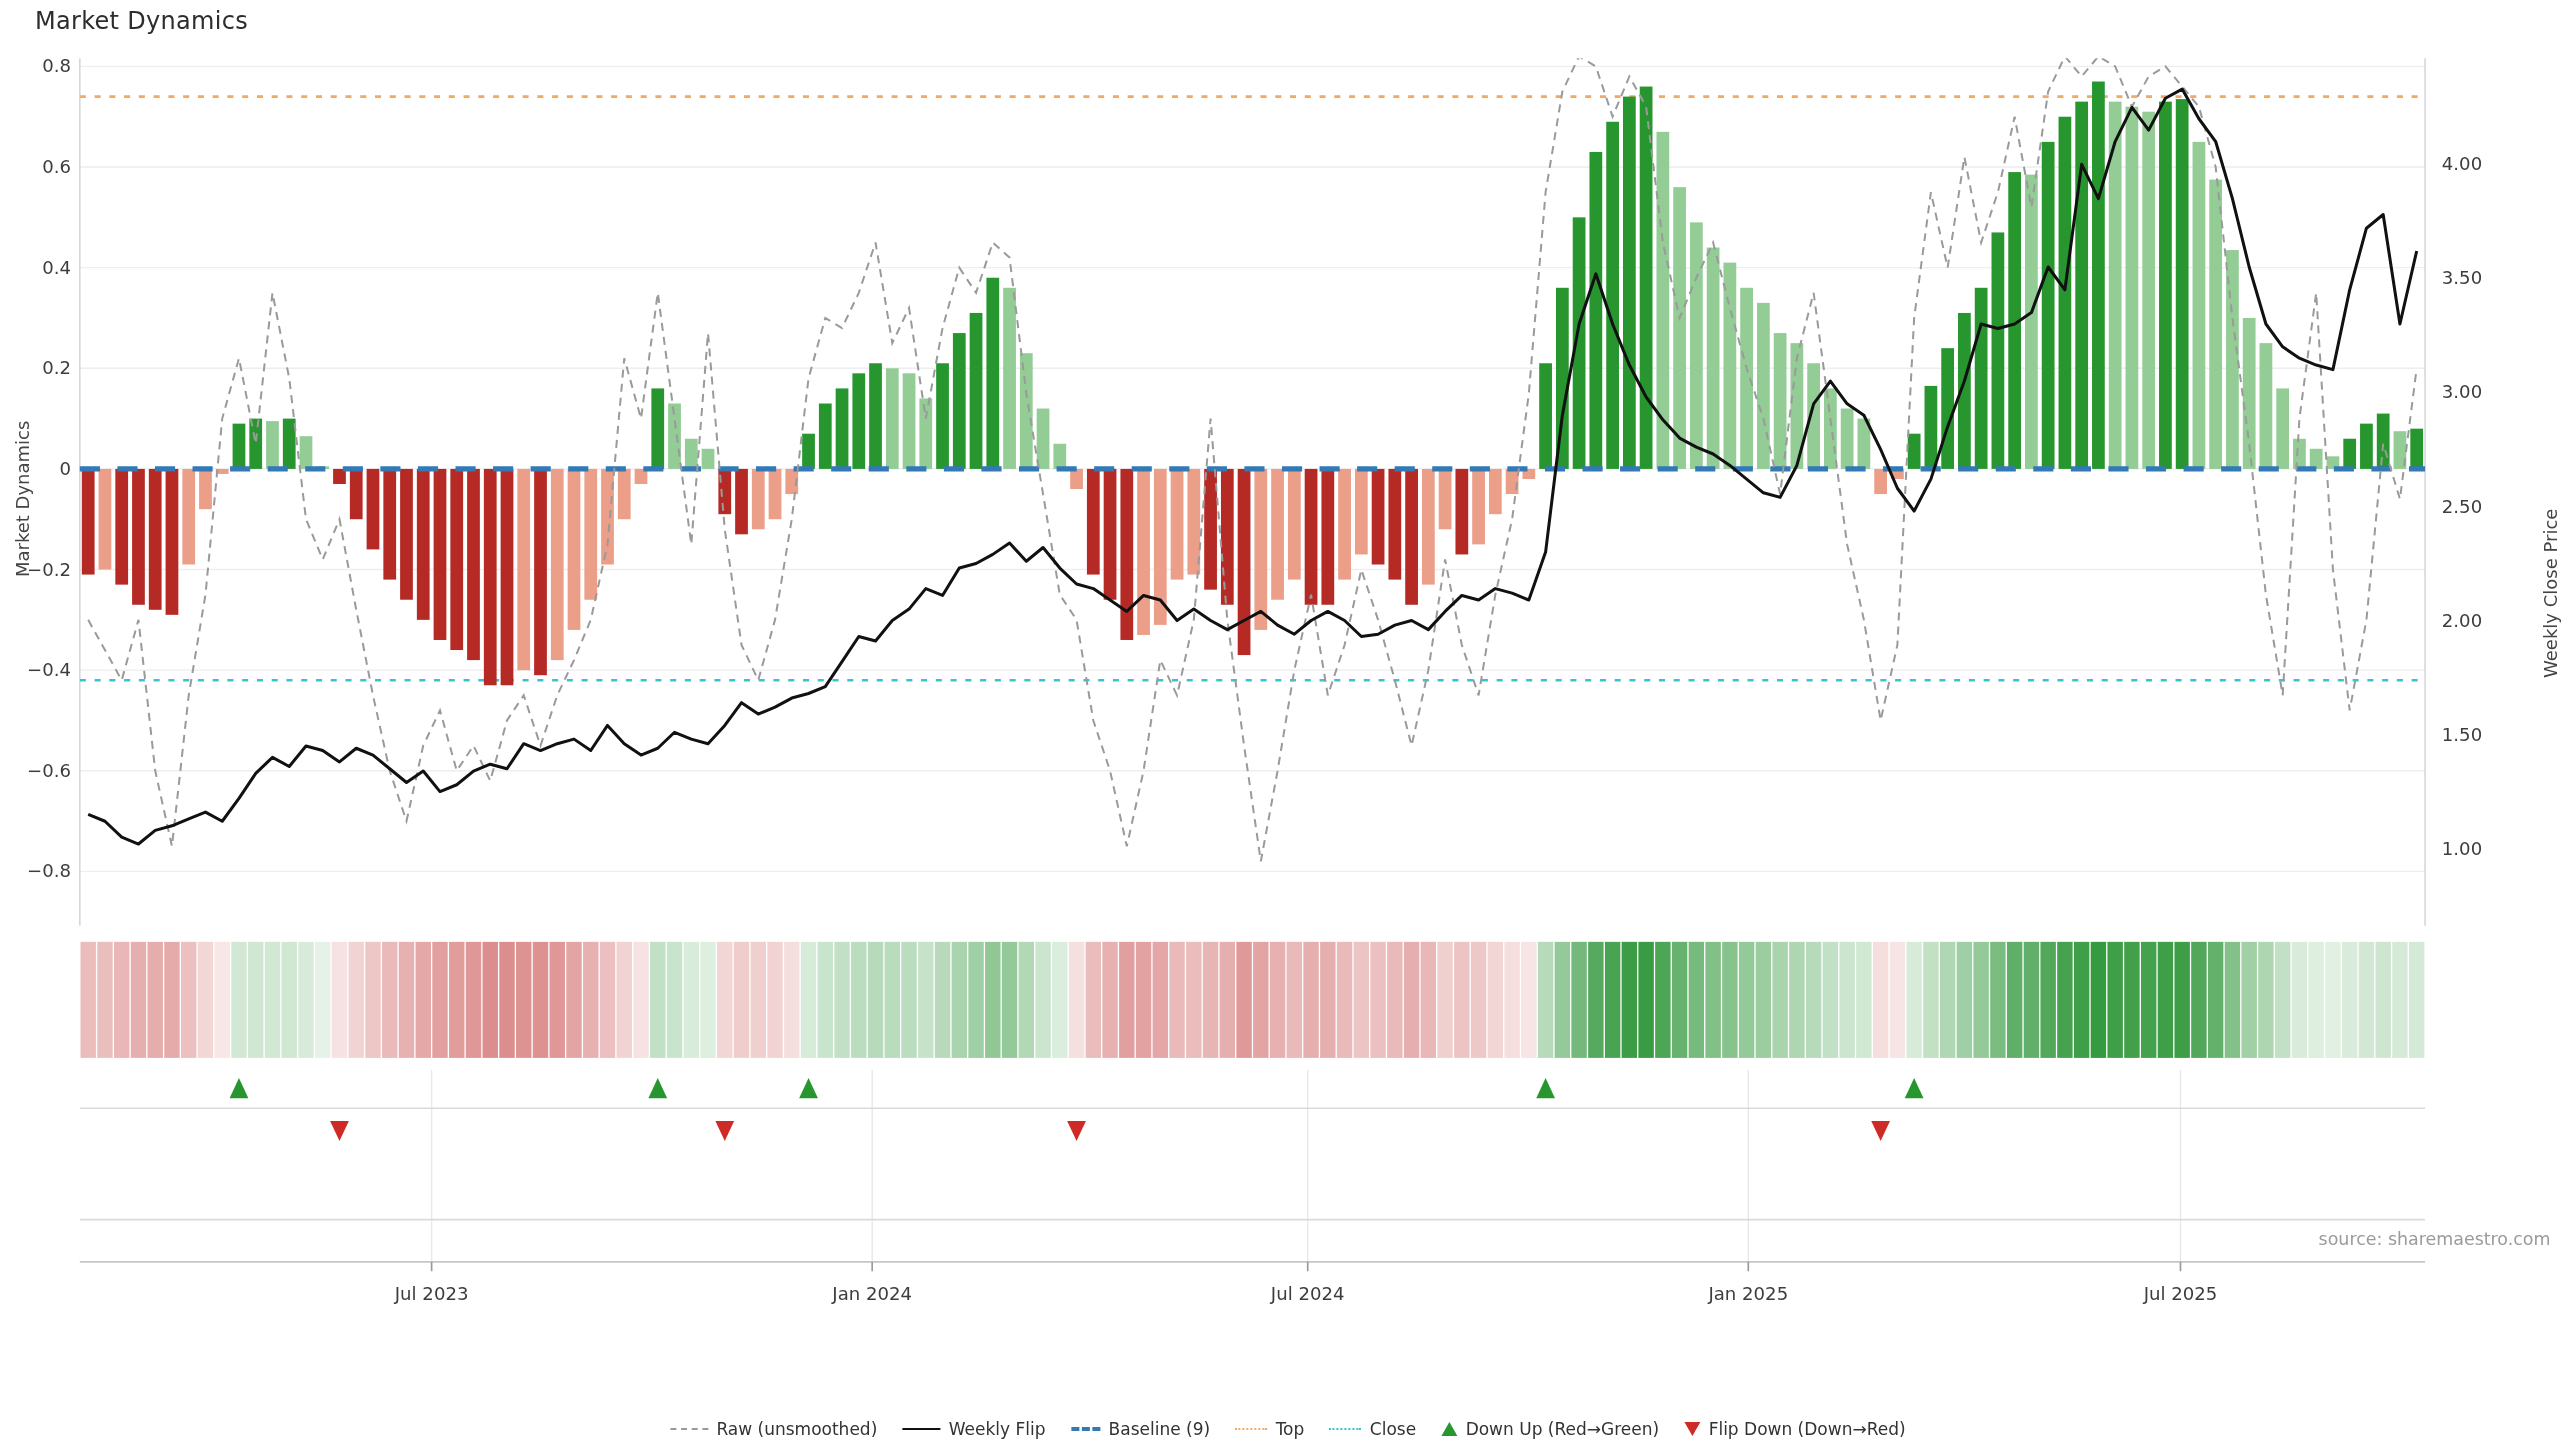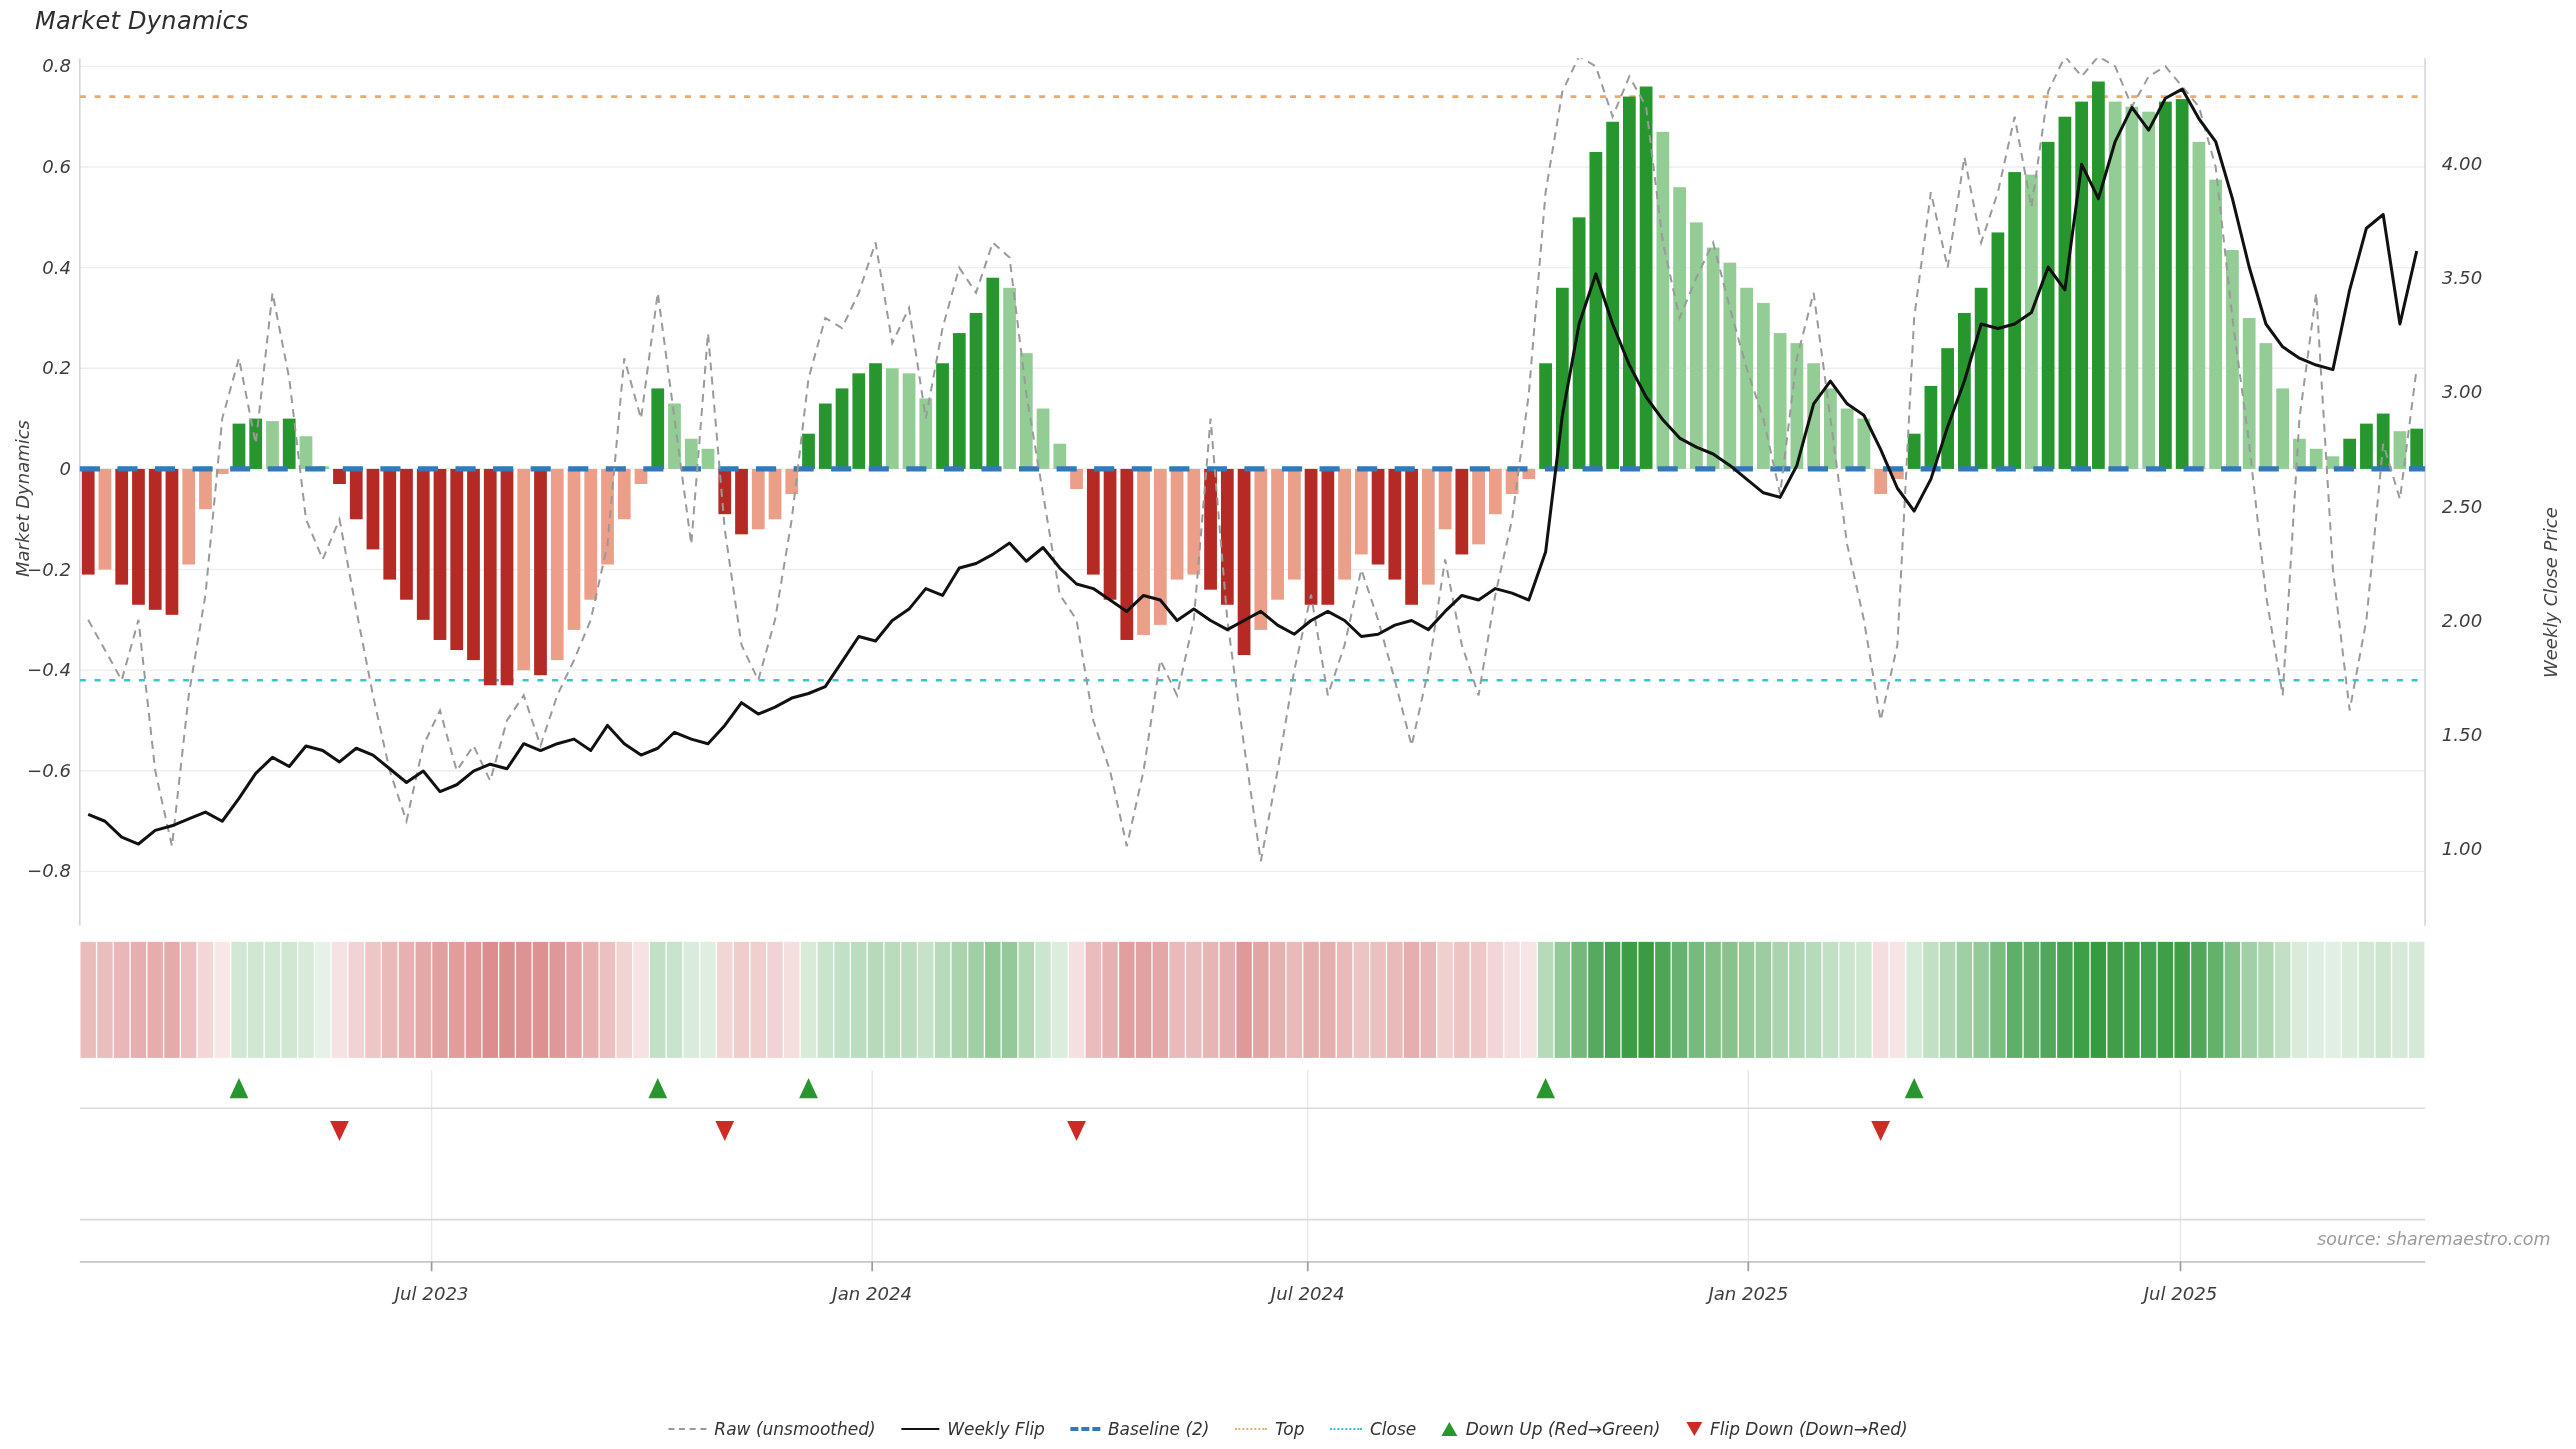--- a/index.html
+++ b/index.html
@@ -1,17 +1,17 @@
 <!DOCTYPE html>
 <html style="font-size:10.7px"><head>
 <meta charset="utf-8">
 <style>
   html,body{margin:0;padding:0;background:#ffffff;}
   body{font-family:"DejaVu Sans","Liberation Sans",sans-serif;}
-  #stage{position:relative;width:2576px;height:1449px;background:#fff;overflow:hidden;font-style:italic;}
+  #stage{position:relative;width:2576px;height:1449px;background:#fff;overflow:hidden;}
   #chart-title{position:absolute;left:35px;top:6.7px;font-size:24px;color:#2d2d2d;letter-spacing:0.3px;}
   .axis-title{position:absolute;font-size:18px;color:#444;transform-origin:0 0;transform:rotate(-90deg);white-space:nowrap;}
   #left-axis-title{left:12px;top:577px;}
   #right-axis-title{left:2540px;top:678px;}
   #main-chart{position:absolute;left:0;top:0;}
   #legend{position:absolute;left:50%;transform:translateX(-50%);top:1419px;display:flex;align-items:center;gap:25.5px;font-size:17px;color:#333;white-space:nowrap;}
   .legend-item{display:flex;align-items:center;gap:8px;}
   .sw{display:inline-block;width:38px;height:0;}
   .sw-dash-gray{border-top:2px dashed #9a9a9a;}
   .sw-line-black{border-top:2.7px solid #111;}
@@ -397,21 +397,21 @@
       <div class="legend-item">
         <span class="sw sw-dash-gray"></span>
         <span>Raw (unsmoothed)</span>
       </div>
       <div class="legend-item">
         <span class="sw sw-line-black"></span>
         <span>Weekly Flip</span>
       </div>
       <div class="legend-item">
         <span class="sw sw-dash-blue"></span>
-        <span>Baseline (2)</span>
+        <span>Baseline (9)</span>
       </div>
       <div class="legend-item">
         <span class="sw sw-dot-orange"></span>
         <span>Top</span>
       </div>
       <div class="legend-item">
         <span class="sw sw-dot-cyan"></span>
         <span>Close</span>
       </div>
       <div class="legend-item">

